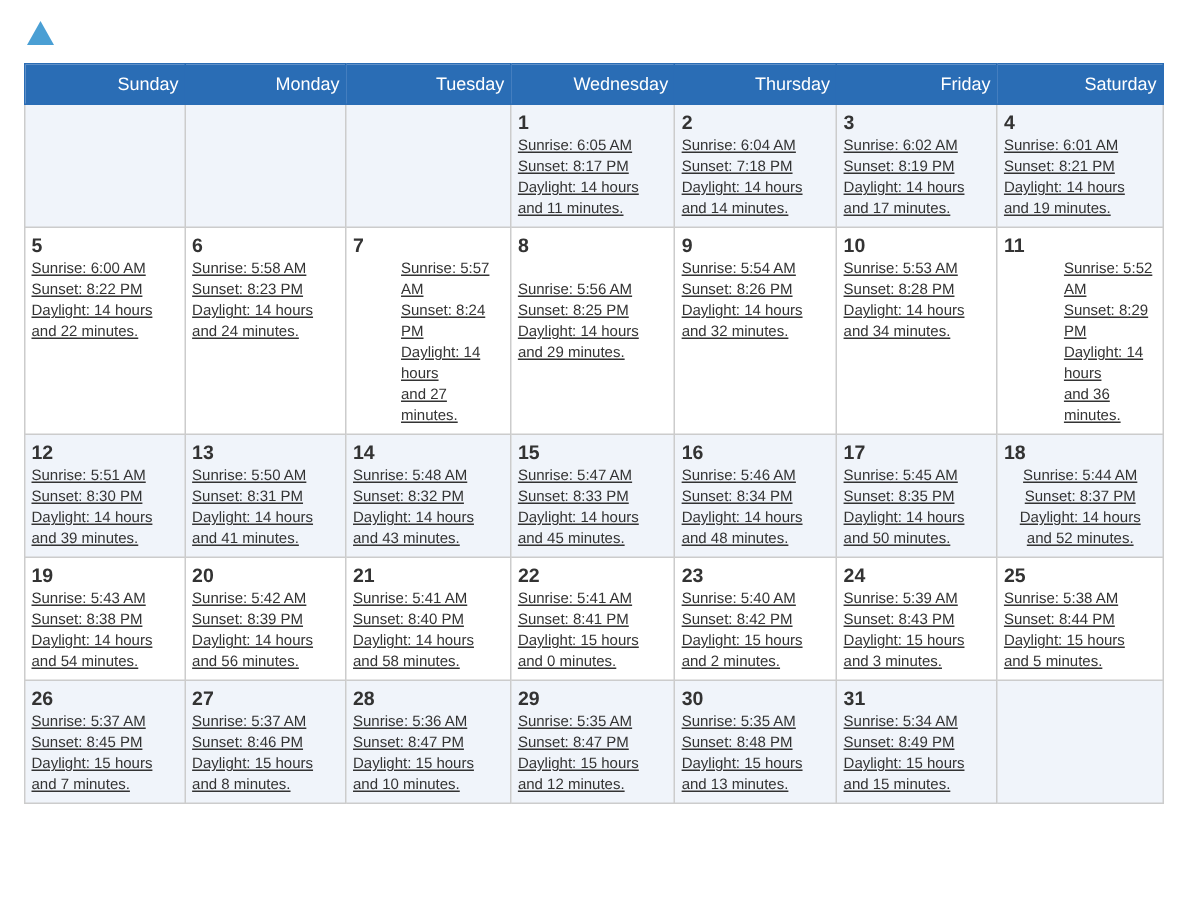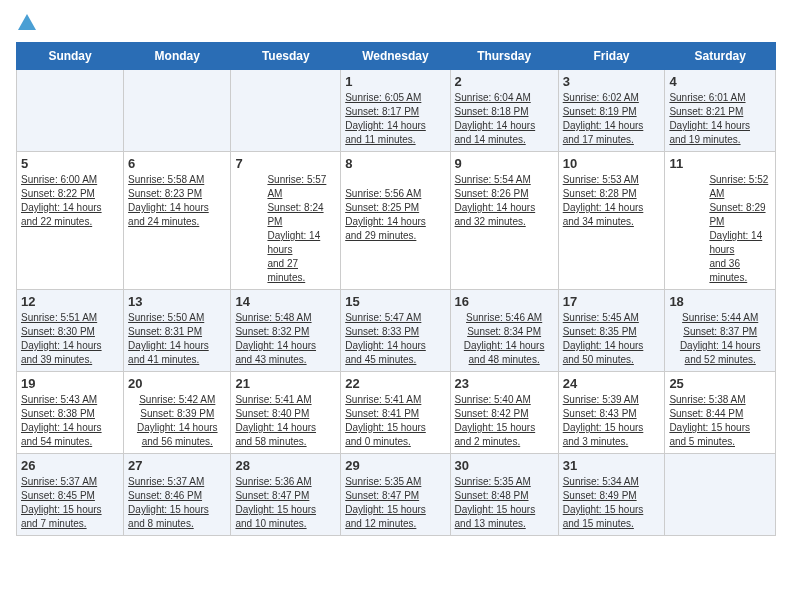--- a/index.html
+++ b/index.html
@@ -51,23 +51,23 @@
     }
     table {
       width: 100%;
       border-collapse: collapse;
       font-size: 10px;
     }
     thead tr th {
       background-color: #2a6db5;
       color: #fff;
       padding: 6px 4px;
-      text-align: center;
+      text-align: right;
       font-size: 12px;
-      font-weight: bold;
+      font-weight: normal;
       border: 1px solid #2a6db5;
     }
     tbody tr td {
       border: 1px solid #ccc;
       vertical-align: top;
       padding: 4px;
       width: 113px;
       min-height: 80px;
       height: 80px;
     }
@@ -136,21 +136,21 @@
         <td>
           <span class="day-num">1</span>
           <div class="day-info" style="white-space: pre-line;">Sunrise: 6:05 AM
 Sunset: 8:17 PM
 Daylight: 14 hours
 and 11 minutes.</div>
         </td>
         <td>
           <span class="day-num">2</span>
           <div class="day-info" style="white-space: pre-line;">Sunrise: 6:04 AM
-Sunset: 8:18 PM
+Sunset: 7:18 PM
 Daylight: 14 hours
 and 14 minutes.</div>
         </td>
         <td>
           <span class="day-num">3</span>
           <div class="day-info" style="white-space: pre-line;">Sunrise: 6:02 AM
 Sunset: 8:19 PM
 Daylight: 14 hours
 and 17 minutes.</div>
         </td>
@@ -237,21 +237,21 @@
         </td>
         <td>
           <span class="day-num">15</span>
           <div class="day-info" style="white-space: pre-line;">Sunrise: 5:47 AM
 Sunset: 8:33 PM
 Daylight: 14 hours
 and 45 minutes.</div>
         </td>
         <td>
           <span class="day-num">16</span>
-          <div class="day-info" style="white-space: pre-line; text-align: center;">Sunrise: 5:46 AM
+          <div class="day-info" style="white-space: pre-line;">Sunrise: 5:46 AM
 Sunset: 8:34 PM
 Daylight: 14 hours
 and 48 minutes.</div>
         </td>
         <td>
           <span class="day-num">17</span>
           <div class="day-info" style="white-space: pre-line;">Sunrise: 5:45 AM
 Sunset: 8:35 PM
 Daylight: 14 hours
 and 50 minutes.</div>
@@ -267,21 +267,21 @@
       <tr>
         <td>
           <span class="day-num">19</span>
           <div class="day-info" style="white-space: pre-line;">Sunrise: 5:43 AM
 Sunset: 8:38 PM
 Daylight: 14 hours
 and 54 minutes.</div>
         </td>
         <td>
           <span class="day-num">20</span>
-          <div class="day-info" style="white-space: pre-line; text-align: center;">Sunrise: 5:42 AM
+          <div class="day-info" style="white-space: pre-line;">Sunrise: 5:42 AM
 Sunset: 8:39 PM
 Daylight: 14 hours
 and 56 minutes.</div>
         </td>
         <td>
           <span class="day-num">21</span>
           <div class="day-info" style="white-space: pre-line;">Sunrise: 5:41 AM
 Sunset: 8:40 PM
 Daylight: 14 hours
 and 58 minutes.</div>

